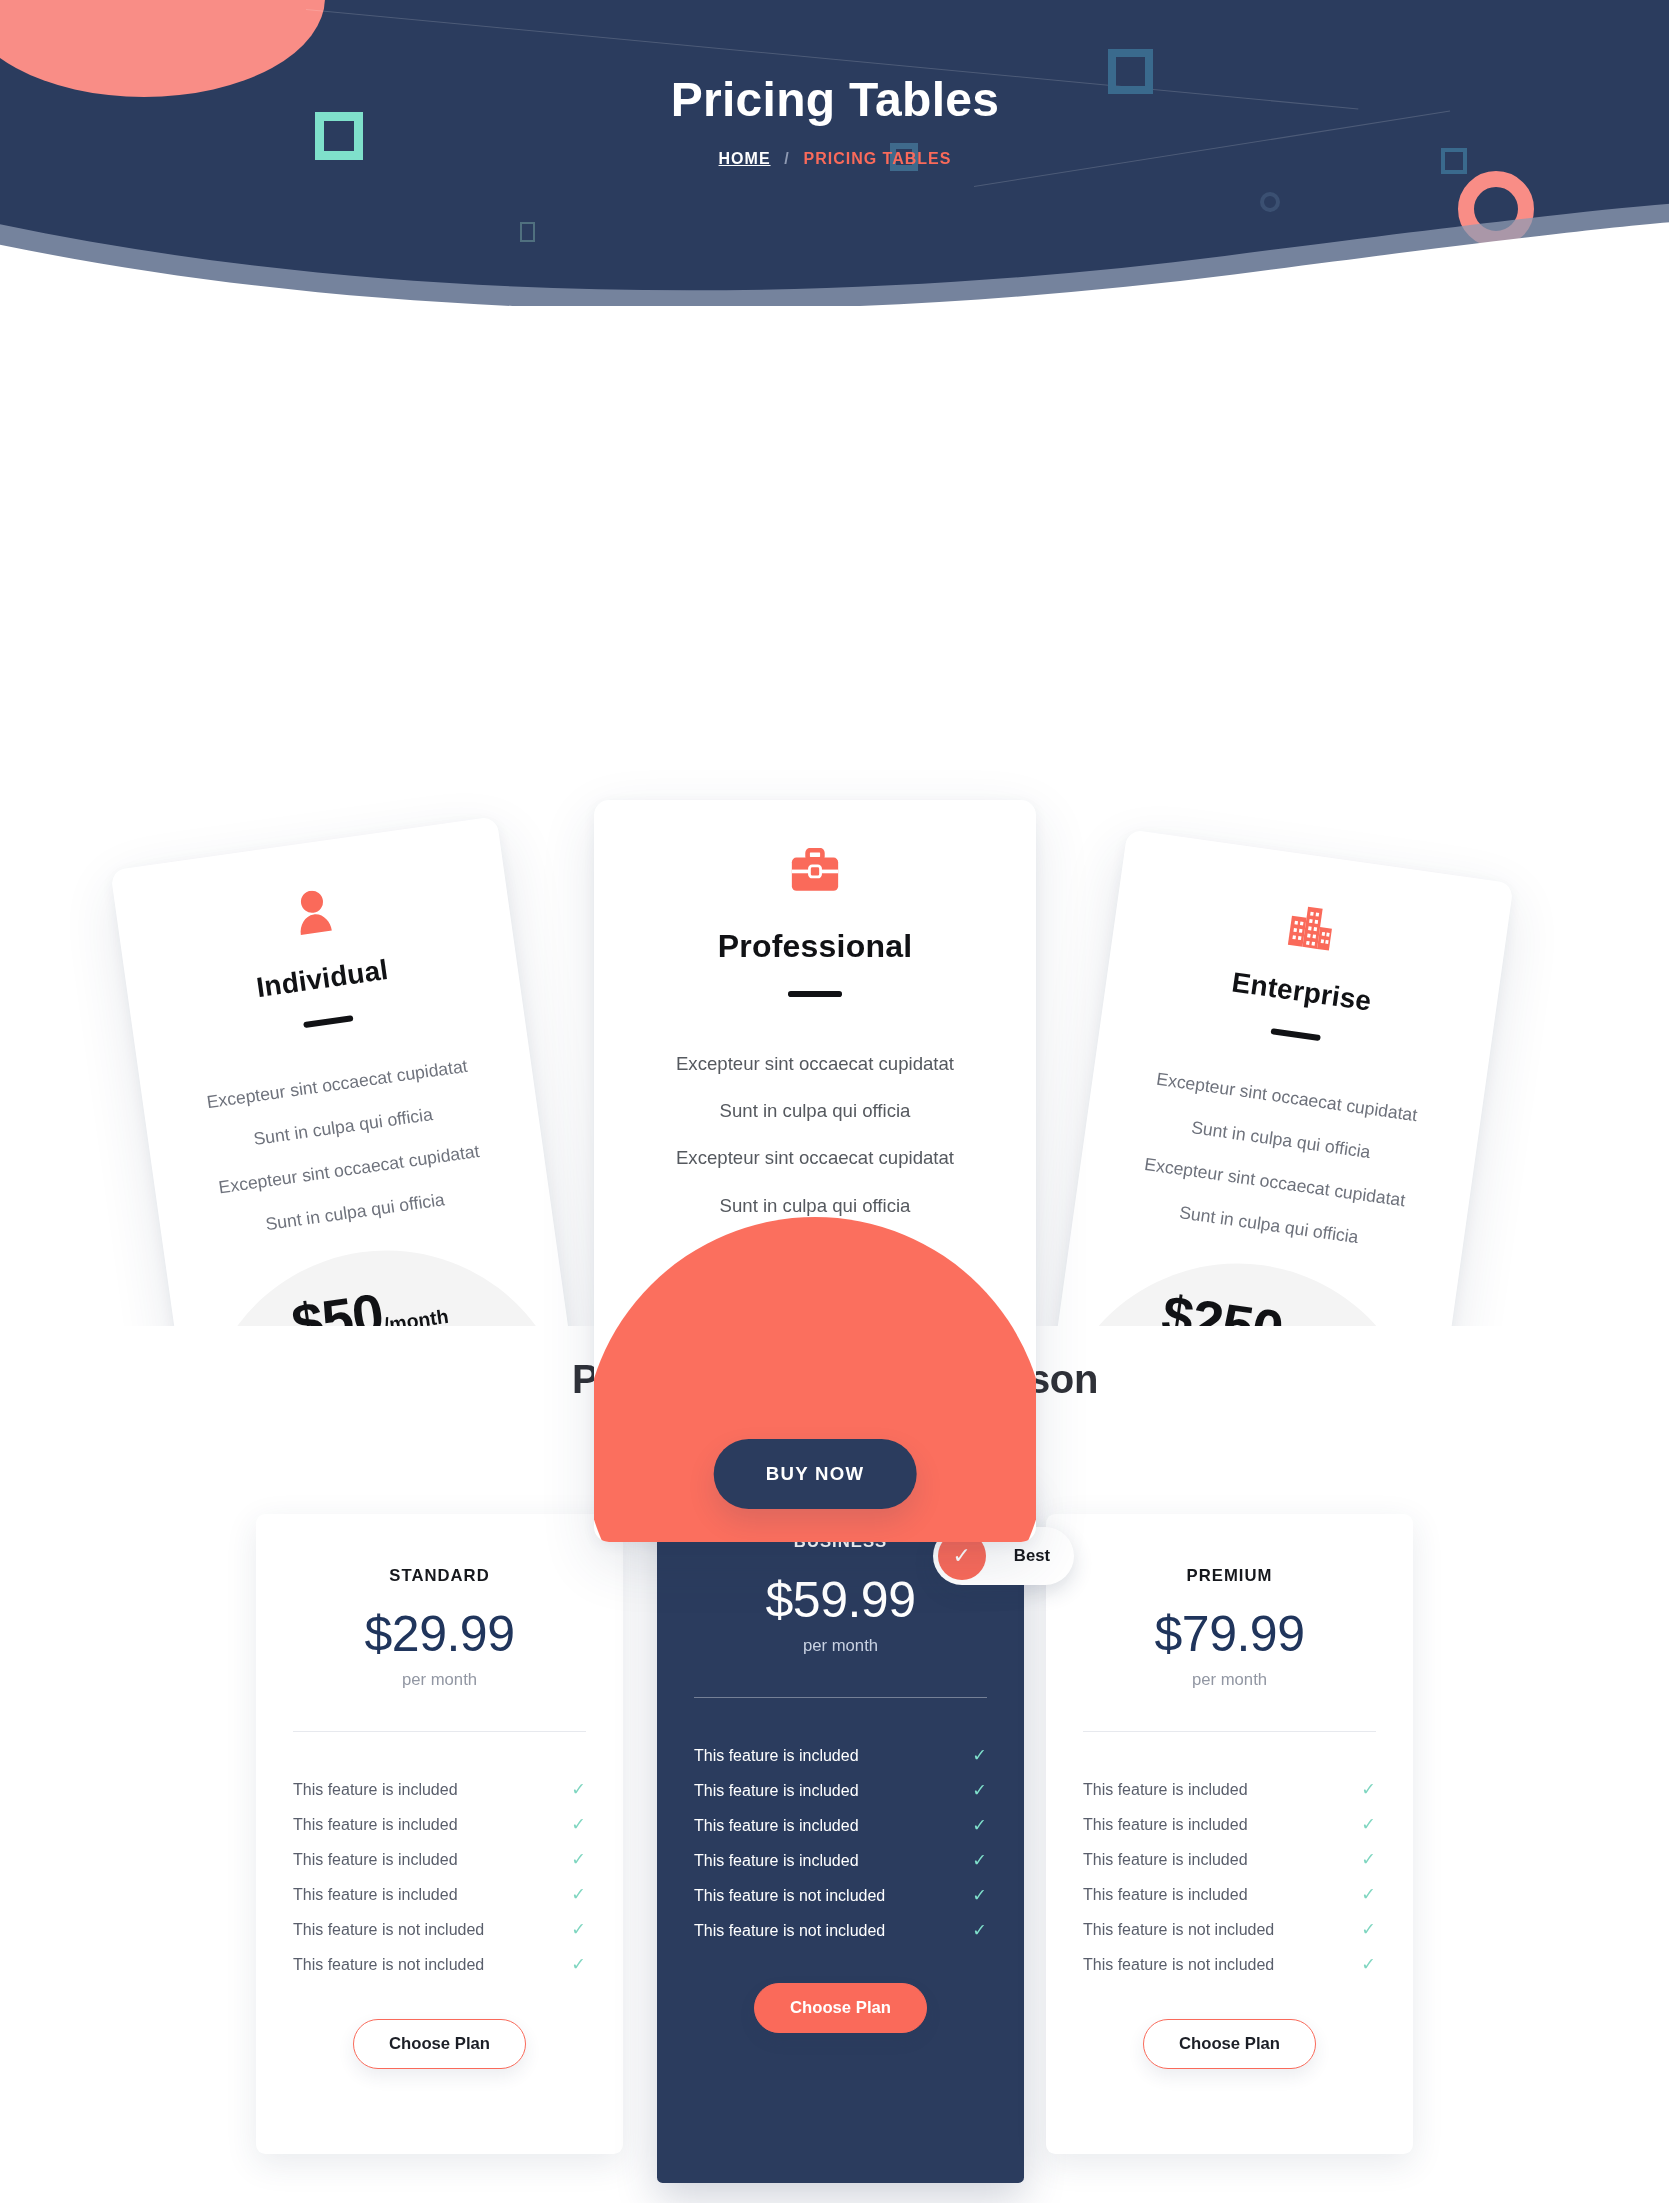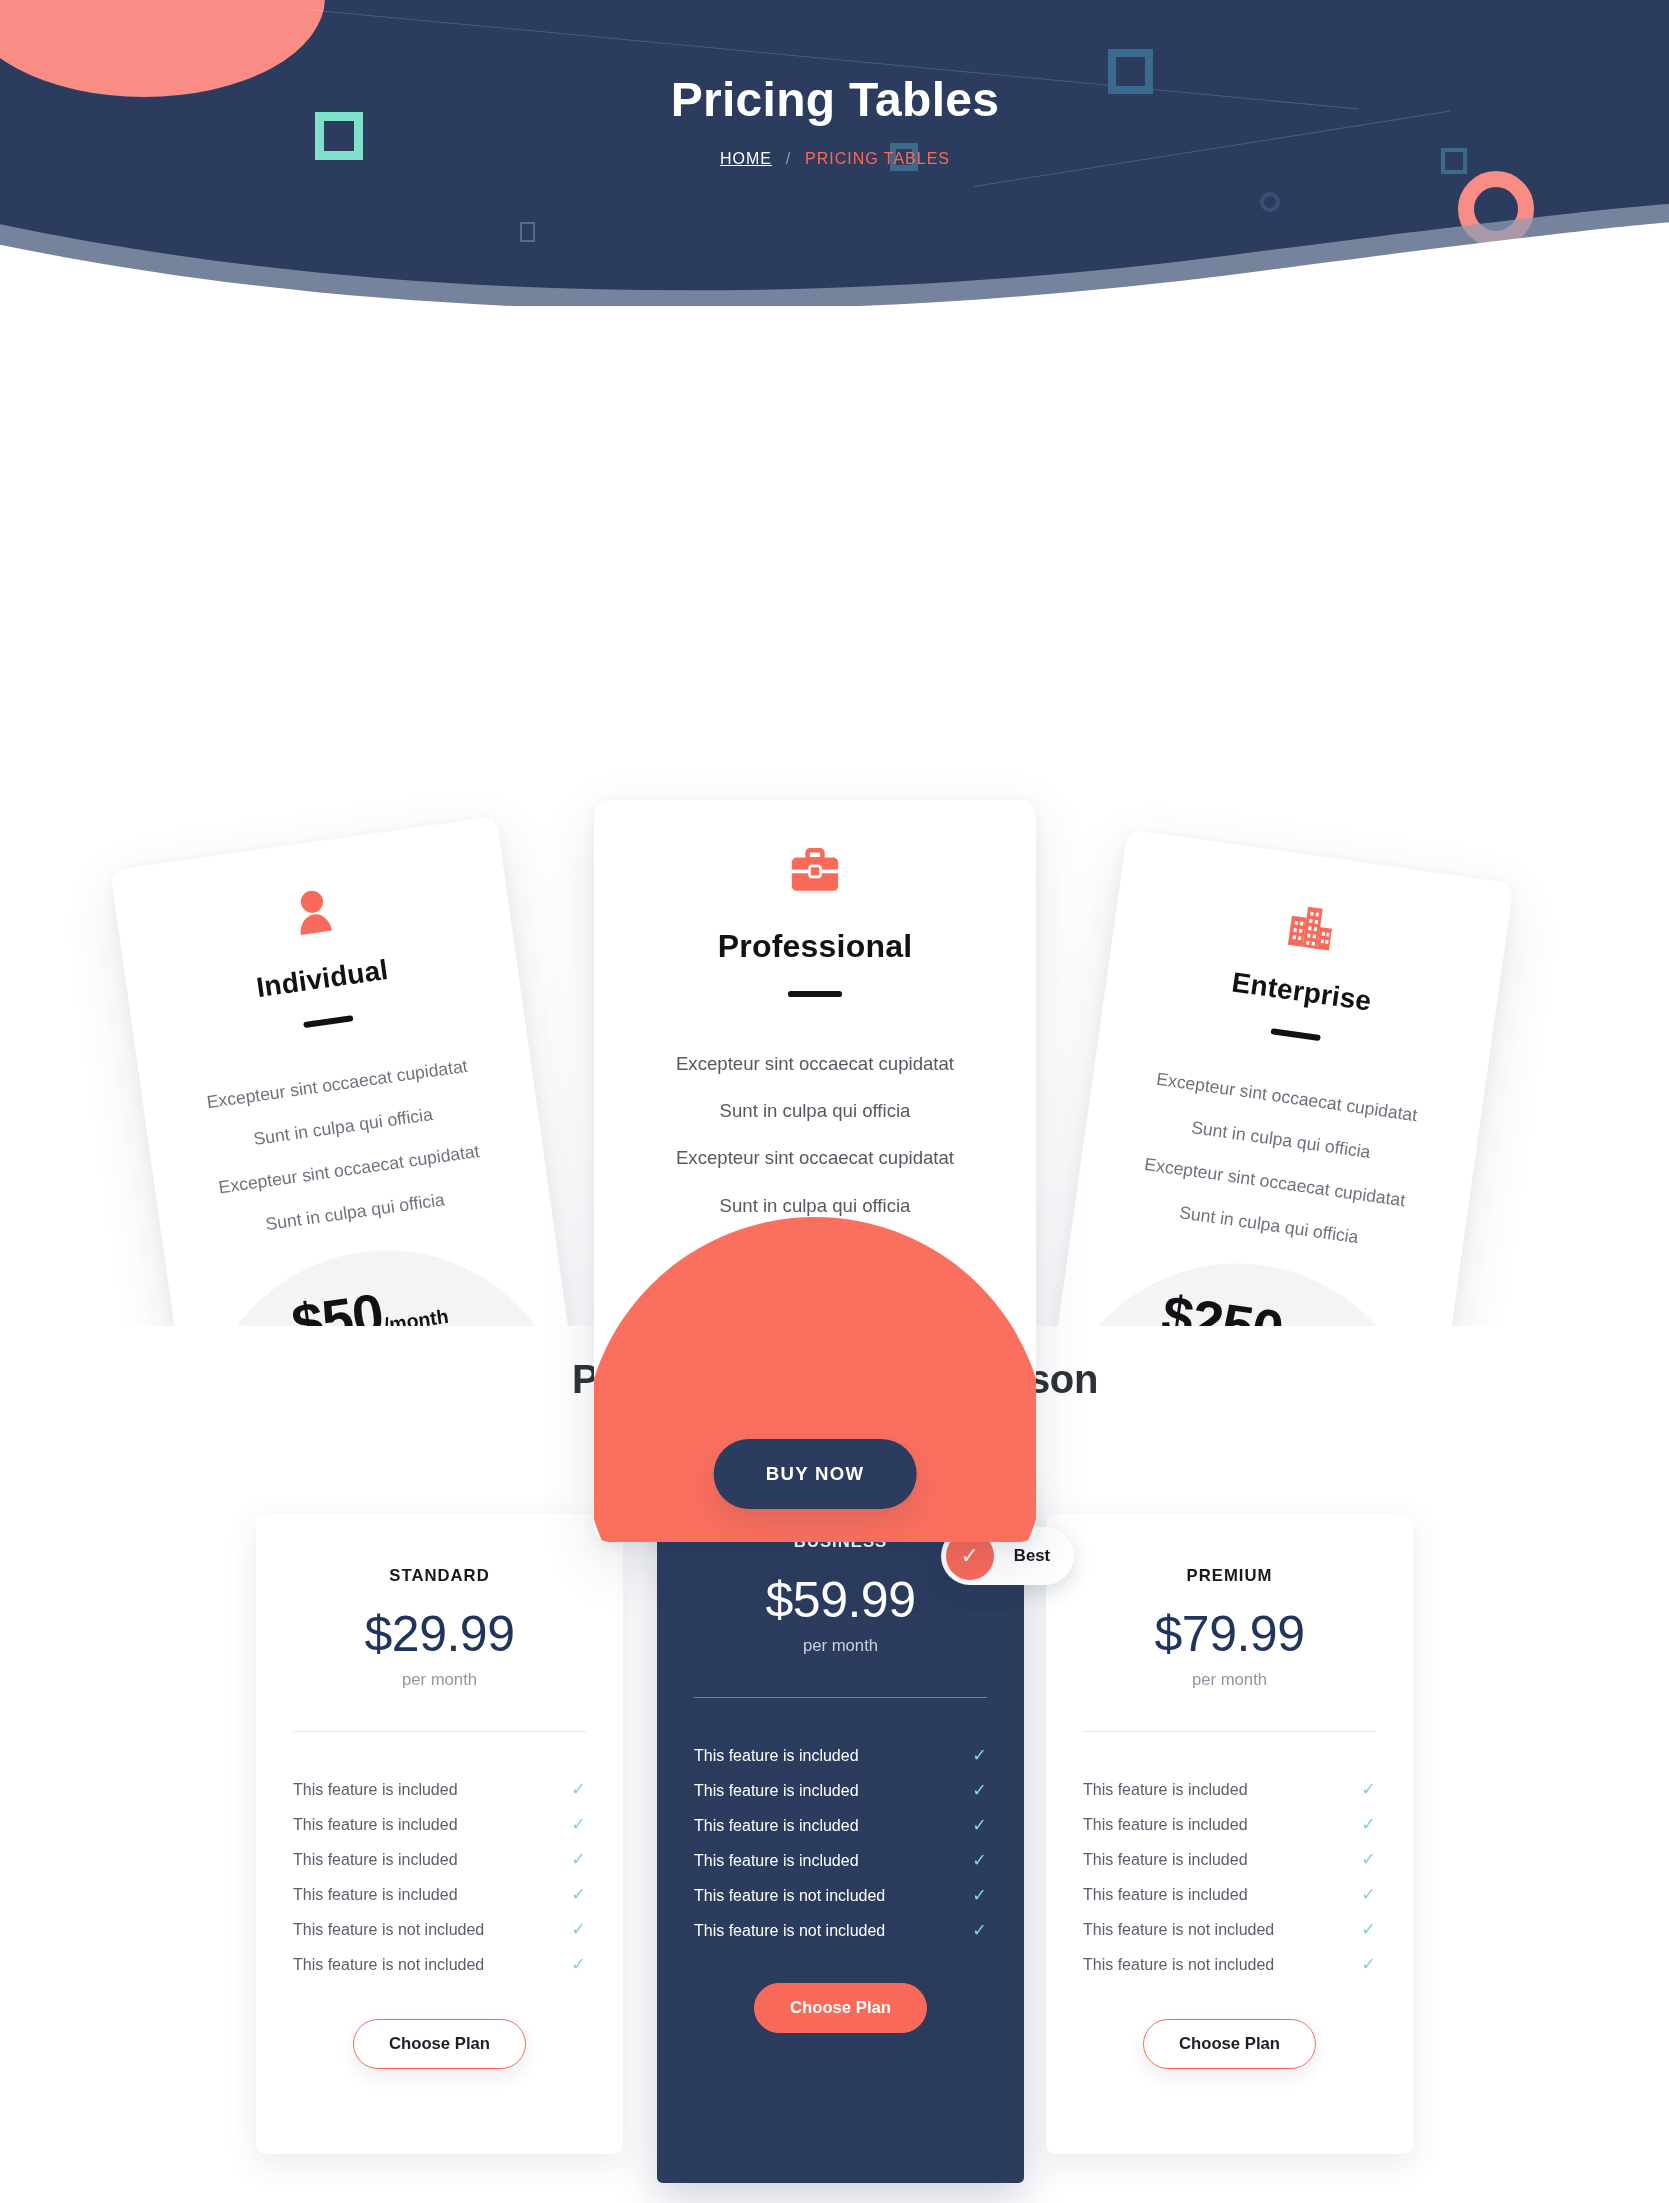--- a/index.html
+++ b/index.html
@@ -76,21 +76,21 @@
     font-size: 48px;
     font-weight: 700;
     letter-spacing: 0.3px;
   }
 
   .breadcrumb {
     position: absolute;
     left: 0; right: 0; top: 150px;
     text-align: center;
     font-size: 16px;
-    font-weight: 400;
+    font-weight: 700;
     letter-spacing: 1px;
   }
   .breadcrumb .crumb-home { color: #ffffff; }
   .breadcrumb .crumb-sep  { color: #8e9ab3; margin: 0 8.3px; }
   .breadcrumb .crumb-cur  { color: #fa6a5a; }
 
   .wave {
     position: absolute;
     left: 0; bottom: -1.9px;
     width: 1670px; height: 121px;
@@ -398,21 +398,21 @@
     border-radius: 50%;
     background: #fa6a5a;
     display: flex;
     align-items: center;
     justify-content: center;
     color: #ffffff;
     font-size: 22px;
     line-height: 1;
   }
   .best-badge .badge-label {
-    margin-left: 20px;
+    margin-left: 28px;
     font-size: 16.7px;
     font-weight: 700;
     color: #16181d;
     text-align: right;
   }
 </style>
 </head>
 <body>
 
 <header class="hero">

